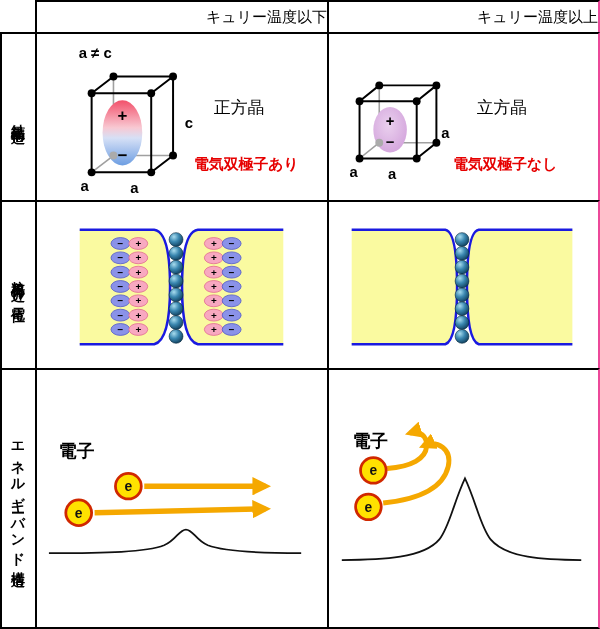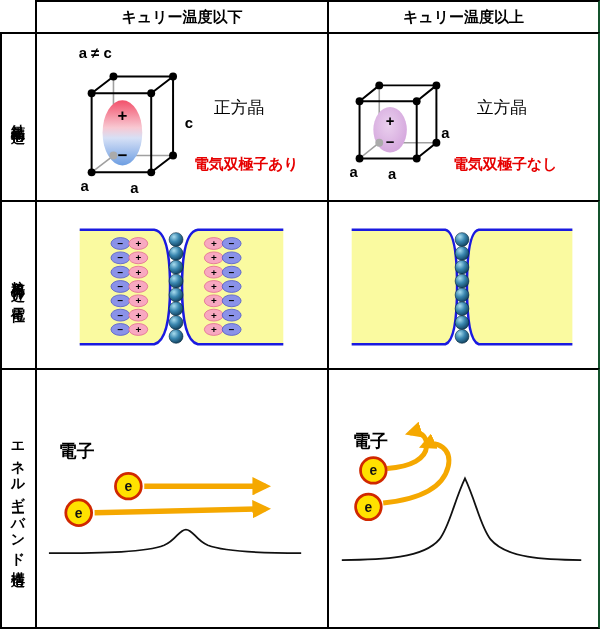--- a/index.html
+++ b/index.html
@@ -5,24 +5,24 @@
   html,body { margin:0; padding:0; background:#fff; }
   .page {
     position:relative; width:600px; height:629px; background:#fff;
     font-family:"Liberation Sans","DejaVu Sans",sans-serif;
     display:grid;
     grid-template-columns:35px 292px 273px;
     grid-template-rows:32px 168px 168px 261px;
   }
   .cell { box-sizing:border-box; border-left:2px solid #000; border-top:2px solid #000; overflow:hidden; }
   .corner { border:none; }
-  .colR { border-right:2px solid #14532d; }
+  .colR { border-right:2px solid #ec4899; }
   .rowB { border-bottom:2px solid #000; }
-  .hdr { display:flex; align-items:center; justify-content:center;
-         font-size:15px; font-weight:700; color:#000; }
+  .hdr { display:flex; align-items:center; justify-content:flex-end;
+         font-size:15px; font-weight:400; color:#000; }
   .rlabel { display:flex; align-items:center; justify-content:center; }
   .vtext { writing-mode:vertical-rl; text-orientation:upright;
            font-size:14px; font-weight:600; color:#000; letter-spacing:2px; white-space:nowrap; }
   svg.fig { display:block; width:100%; height:100%; }
   
   .axis   { font:bold 15px "Liberation Sans",sans-serif; fill:#000; }
   .rel    { font:bold 15px "Liberation Sans",sans-serif; fill:#000; }
   .phase  { font:17px "Liberation Sans",sans-serif; fill:#000; }
   .note-red { font:bold 15px "Liberation Sans",sans-serif; fill:#E60000; }
   .sign-lg { font:bold 17px "Liberation Sans",sans-serif; fill:#000; text-anchor:middle; }

